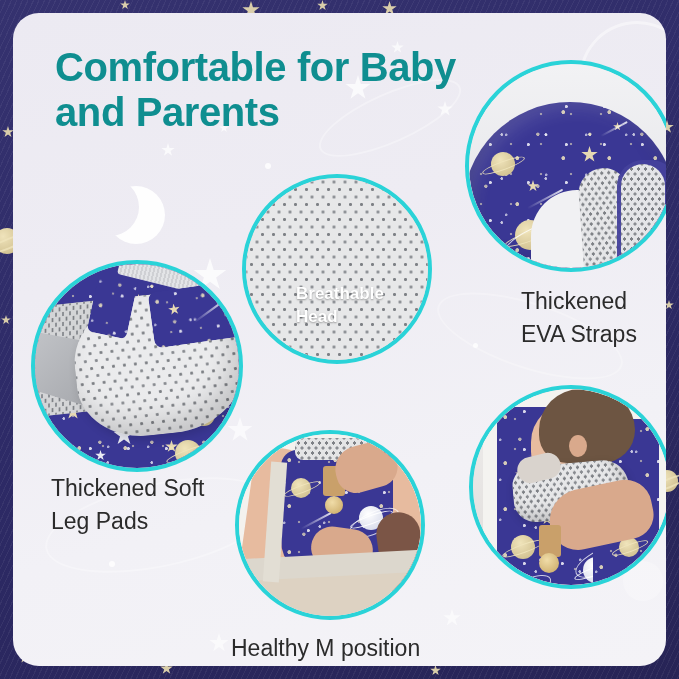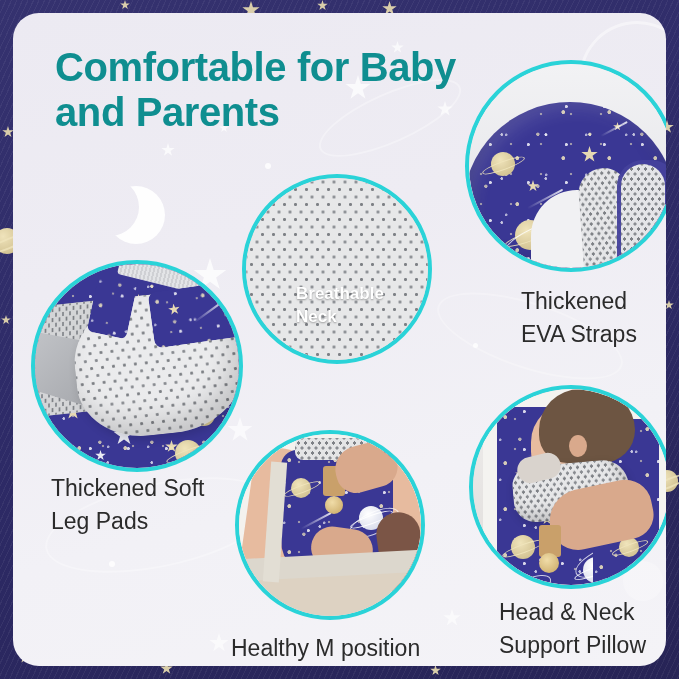--- a/index.html
+++ b/index.html
@@ -260,21 +260,21 @@
     <div class="wm wm-planet" style="left:610px;top:548px;width:40px;height:40px;opacity:.5;"></div>
 
     <div class="title">Comfortable for Baby
 and Parents</div>
 
     <div class="bubble" style="left:229px;top:161px;width:190px;height:190px;">
       <div class="bubble-inner">
         <div class="mesh-tex"></div>
       </div>
       <div class="mesh-label">Breathable
-Neck</div>
+Head</div>
     </div>
 
     <div class="bubble" style="left:452px;top:47px;width:212px;height:212px;background:#e4e5e9;">
       <div class="bubble-inner">
 
         <div style="position:absolute;inset:0;background:linear-gradient(180deg,#f2f2f4,#e2e3e7);"></div>
 
         <div class="mesh-tex fine" style="position:absolute;left:20px;top:70px;width:176px;height:150px;
                     border-radius:90px 90px 14px 14px;background-color:#c6c7cb;
                     transform:rotate(3deg);"></div>
@@ -419,17 +419,15 @@
     </div>
 
     <div class="caption" style="left:508px;top:272px;">Thickened
 EVA Straps</div>
 
     <div class="caption" style="left:38px;top:459px;">Thickened Soft
 Leg Pads</div>
 
     <div class="caption" style="left:218px;top:619px;">Healthy M position</div>
 
-    <div class="caption" style="left:486px;top:583px;">Head &amp; Neck
-Support Pillow</div>
 
   </div>
 </div>
 
 </body></html>

